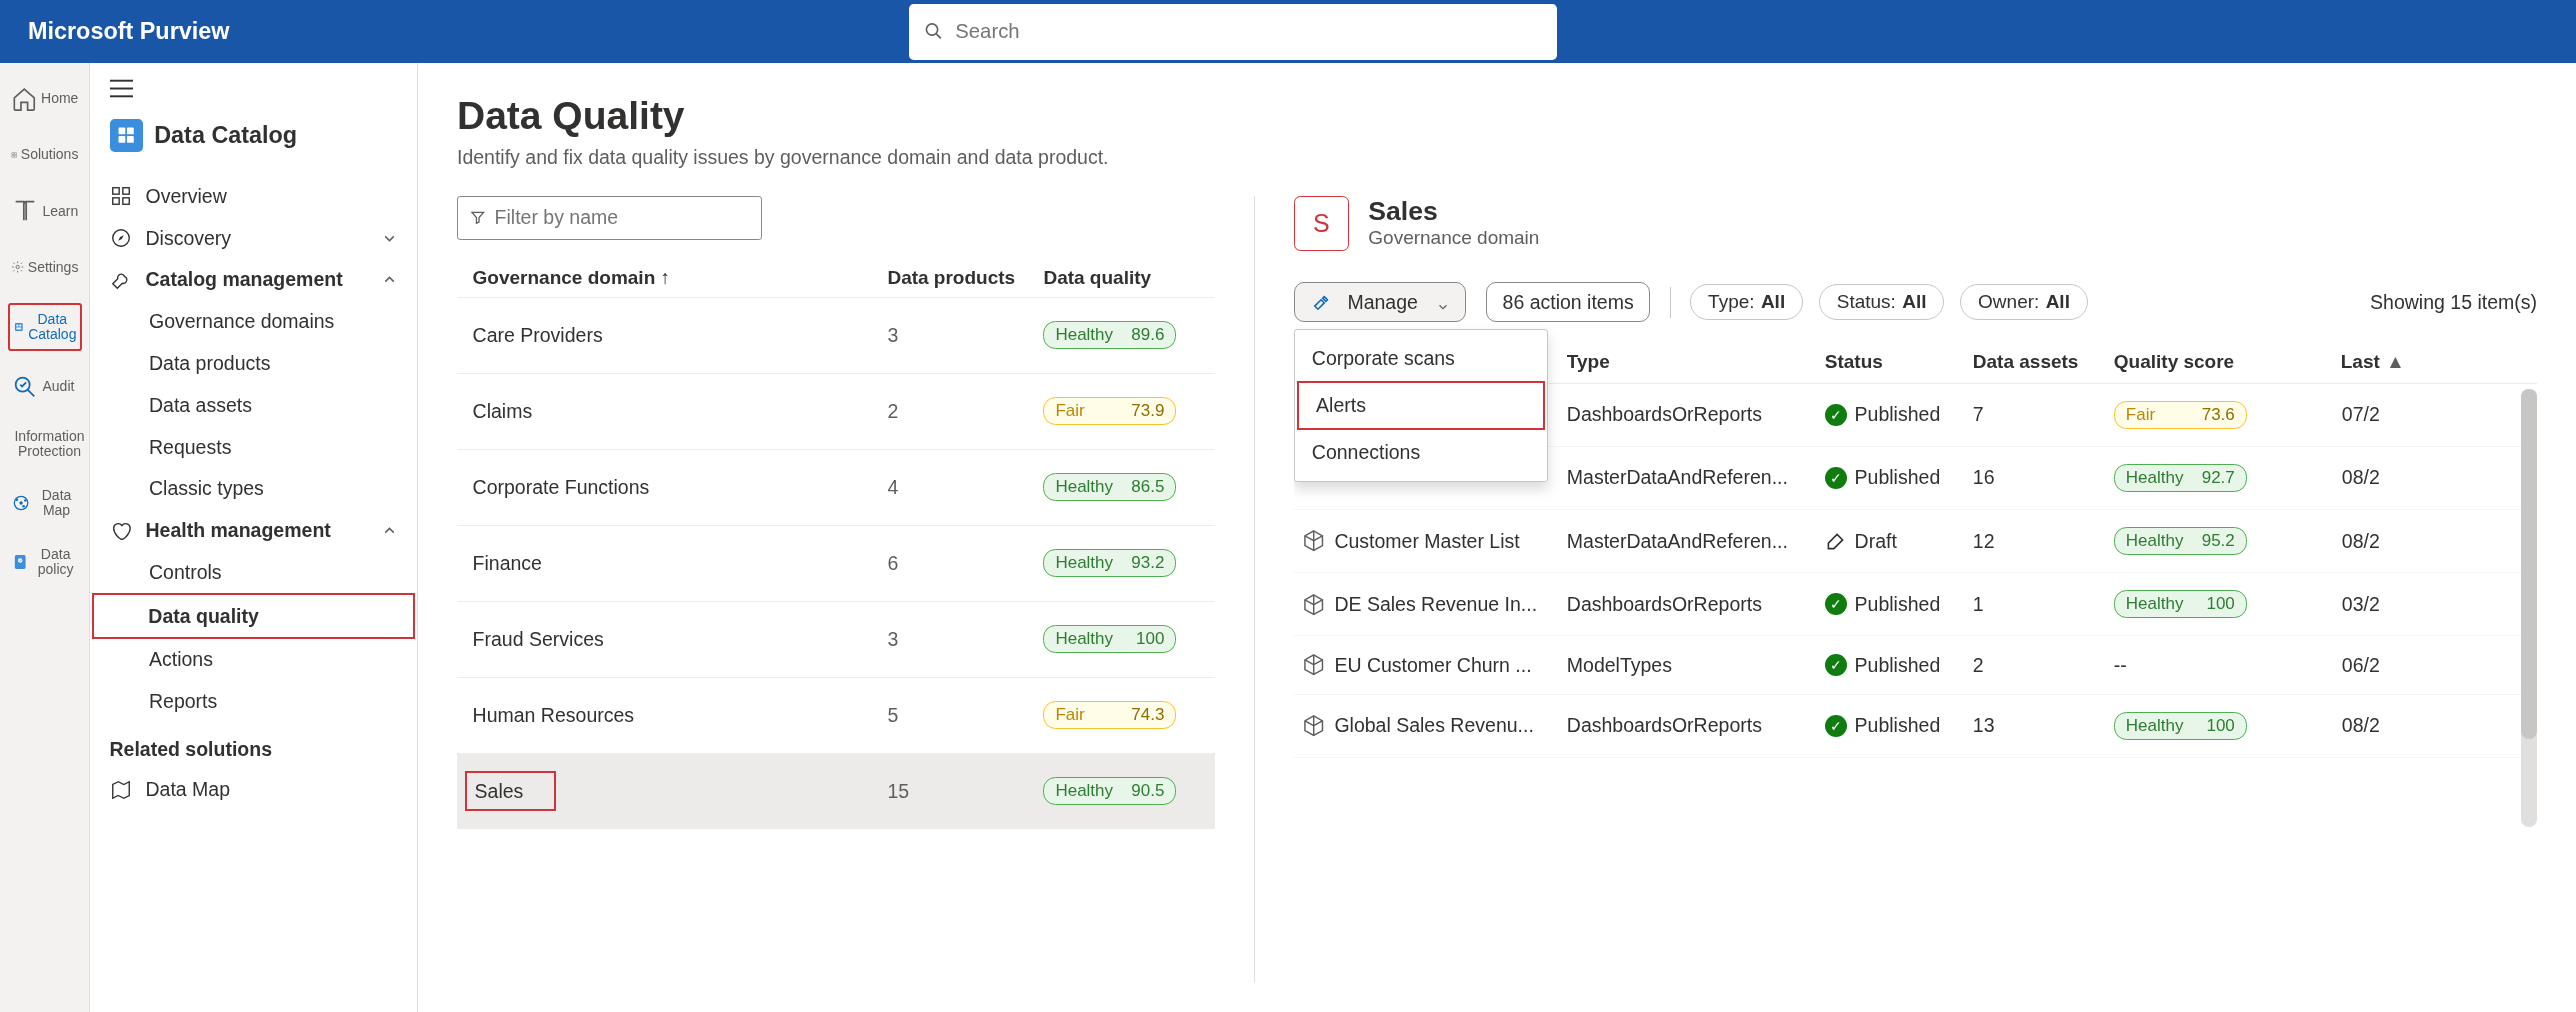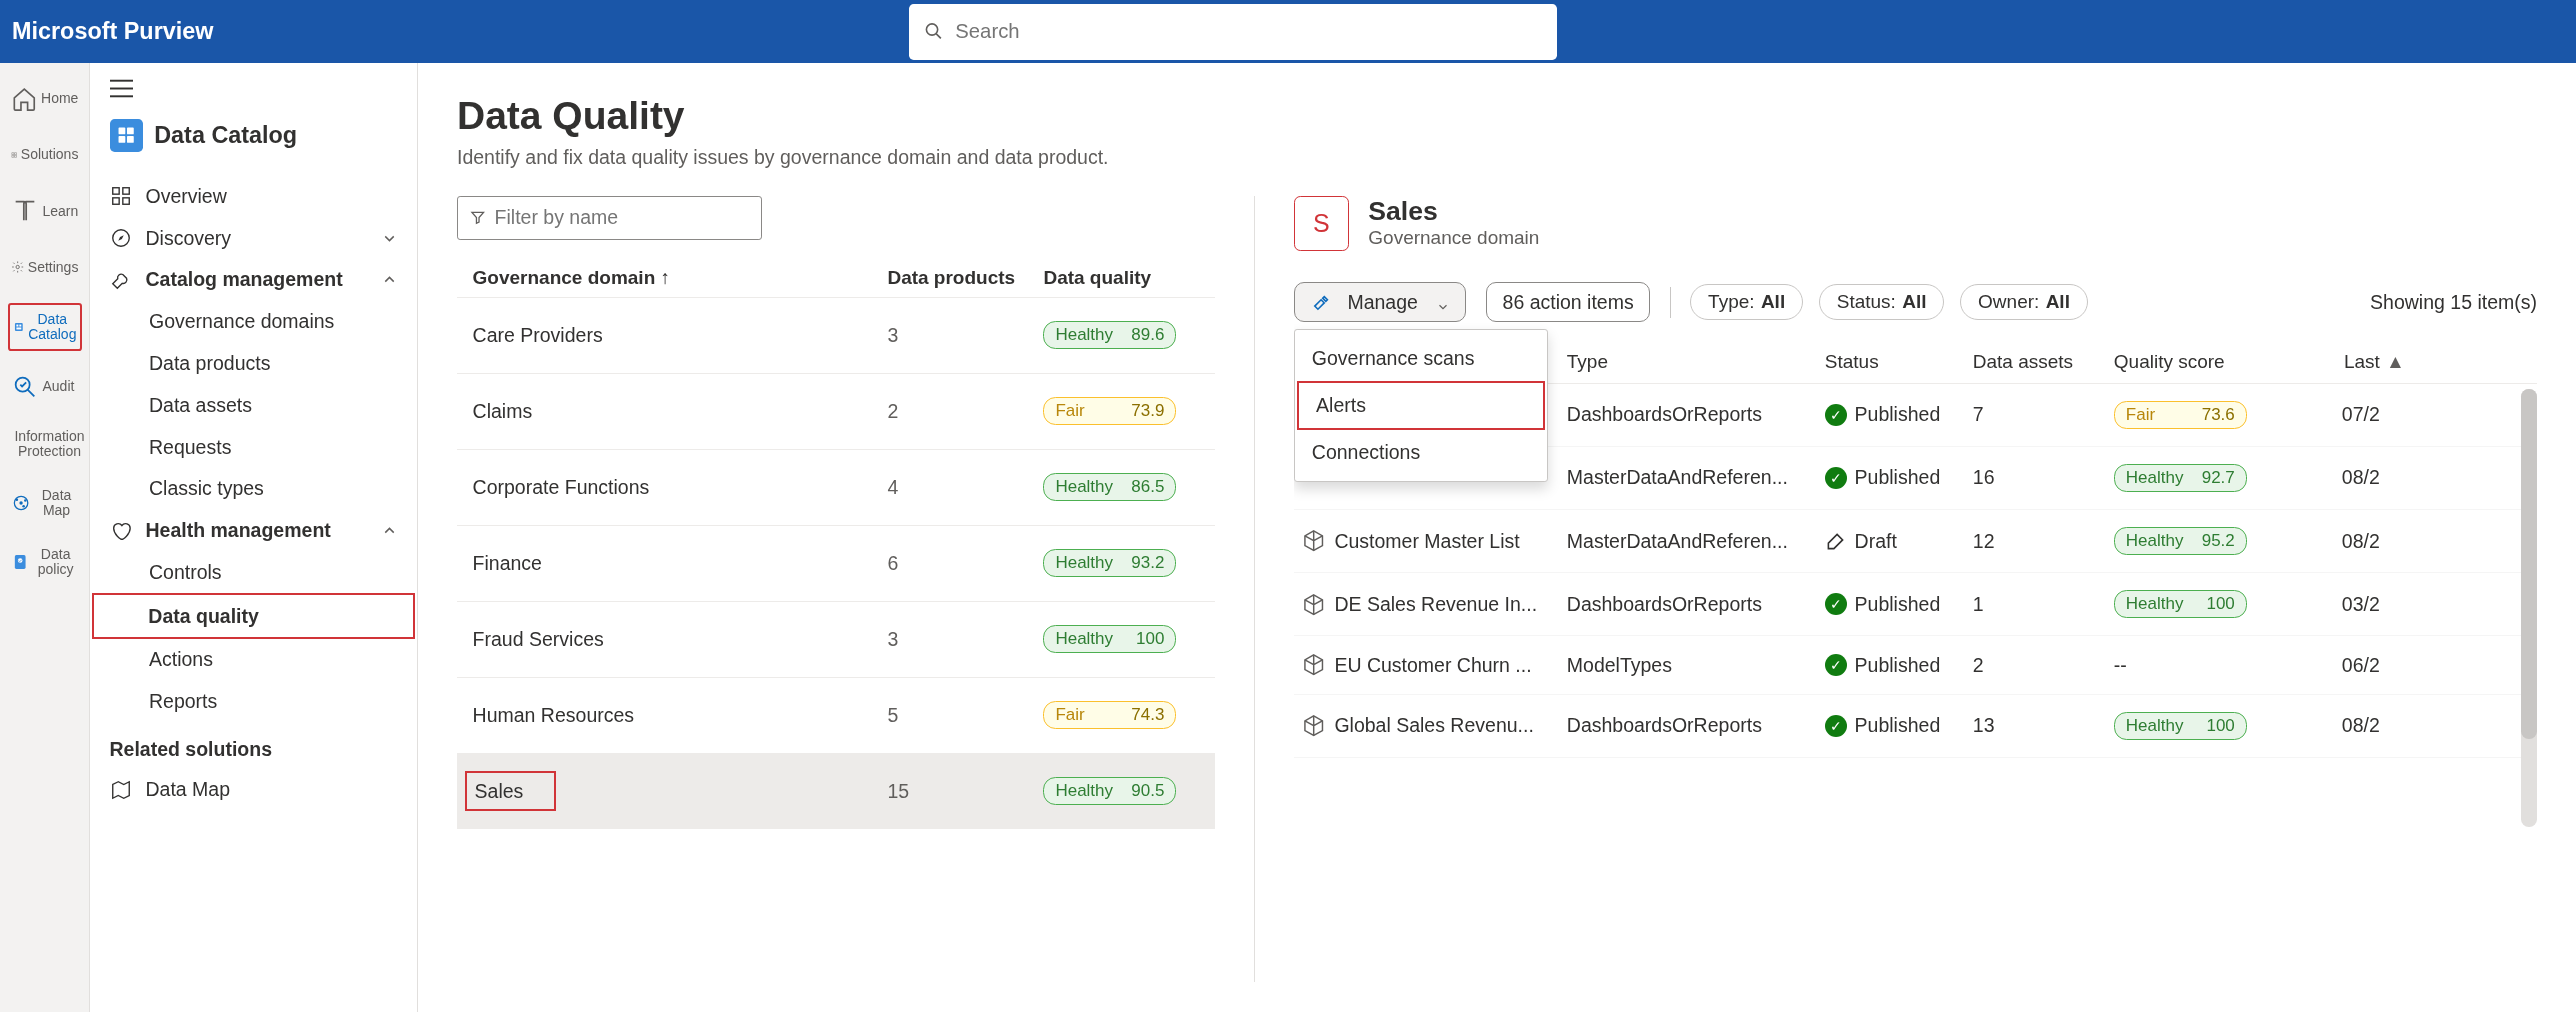--- a/index.html
+++ b/index.html
@@ -1,18 +1,18 @@
 <!DOCTYPE html>
 <html style="font-size:12.5px"><head>
 <meta charset="utf-8">
 <style>
 *{box-sizing:border-box;margin:0;padding:0;font-family:"Segoe UI",Arial,sans-serif}
 body{background:#f3f2f1;color:#323130;font-size:10.2px;overflow:hidden}
 .app{width:2576px;height:1013px;display:flex;flex-direction:column;transform-origin:top left}
-.topbar{height:63px;background:#1a56a8;display:flex;align-items:center;padding:0 12px;color:#fff}
+.topbar{height:63px;background:#1a56a8;display:flex;align-items:center;padding:0 28px;color:#fff}
 .brand{font-size:23.4px;font-weight:600}
 .search-wrap{margin-left:auto;margin-right:auto;position:relative;left:-156px}
 .search{width:648px;height:56px;background:#fff;border-radius:4.7px;display:flex;align-items:center;padding:0 15.6px;gap:11.7px}
 .search input{border:none;outline:none;font-size:20.3px;width:100%;color:#605e5c}
 .body{flex:1;display:flex;overflow:hidden}
 .rail{width:90px;background:#f3f2f1;border-right:0.8px solid #e1dfdd;padding-top:15.6px;display:flex;flex-direction:column;align-items:center;gap:15.6px}
 .rail-item{display:flex;flex-direction:row;align-items:center;gap:3.9px;padding:6.3px 3.1px;width:74px;cursor:pointer;color:#605e5c;border-radius:3.1px}
 .rail-item.active{color:#0f6cbd}
 .rail-item.hl{border:2.3px solid #d13438}
 .rail-label{font-size:14px;text-align:center;line-height:1.1}
@@ -63,21 +63,21 @@
 .btn.manage{background:#f3f2f1}
 .btn.manage svg{color:#0f6cbd}
 .pill{display:inline-flex;align-items:center;padding:6.3px 17px;border:0.8px solid #c8c6c4;border-radius:23.4px;font-size:19px;background:#fff;cursor:pointer;gap:6.3px}
 .pill b{font-weight:700}
 .vdiv{width:0.8px;height:31px;background:#c8c6c4}
 .showing{margin-left:auto;font-size:19.5px}
 .dropdown{position:absolute;top:47px;left:0;width:254px;background:#fff;border:0.8px solid #c8c6c4;border-radius:3.1px;box-shadow:0 6.3px 12.5px rgba(0,0,0,.15);z-index:10;padding:6.3px 0}
 .dd-item{padding:11px 17px;font-size:19.5px;cursor:pointer}
 .dd-item.hl{border:2.3px solid #d13438;margin:0 2.3px}
 .tbl{flex:1;overflow:hidden;position:relative}
-.tbl-head{display:flex;padding:9.4px 0;font-size:19px;font-weight:400;border-bottom:0.8px solid #edebe9}
+.tbl-head{display:flex;padding:9.4px 0;font-size:19px;font-weight:700;border-bottom:0.8px solid #edebe9}
 .tbl-row{display:flex;align-items:center;padding:17px 0;font-size:19.5px;border-bottom:0.8px solid #f5f5f5}
 .tc-name{width:273px;padding-left:7.8px;display:flex;align-items:center;gap:9.4px;white-space:nowrap;overflow:hidden;text-overflow:ellipsis}
 .tc-type{width:258px;white-space:nowrap;overflow:hidden;text-overflow:ellipsis}
 .tc-status{width:148px;display:flex;align-items:center;gap:7.8px}
 .tc-assets{width:141px}
 .tc-score{width:180px}
 .tc-last{width:86px;text-align:right}
 .tc-sort{width:31px;text-align:center;color:#605e5c}
 .status-dot{width:22px;height:22px;border-radius:50%;background:#107c10;color:#fff;display:inline-flex;align-items:center;justify-content:center;font-size:14px}
 .status-draft{width:22px;height:22px;display:inline-flex;align-items:center;justify-content:center}
@@ -366,21 +366,21 @@
               <div class="btn manage">
                 <svg width="19" height="19" viewBox="0 0 24 24" fill="none" stroke="currentColor" stroke-width="2">
                     <path d="M14 6l4 4-8 8-4-4 8-8zM18 2l4 4-2 2-4-4 2-2z"></path>
                   </svg>
                 <span>Manage</span>
                 <svg width="14" height="14" viewBox="0 0 24 24" fill="none" stroke="#605e5c" stroke-width="2">
                     <polyline points="6,9 12,15 18,9"></polyline>
                   </svg>
               </div>
               <div class="dropdown" id="dropdown">
-                  <div class="dd-item">Governance scans</div>
+                  <div class="dd-item">Corporate scans</div>
                   <div class="dd-item hl">Alerts</div>
                   <div class="dd-item">Connections</div>
                 </div>
             </div>
             <div class="btn">86 action items</div>
             <div class="vdiv"></div>
             <div id="pills" style="display:flex;gap:15.6px">
                 <div class="pill">
                   <span>Type: </span>
                   <b>All</b>

